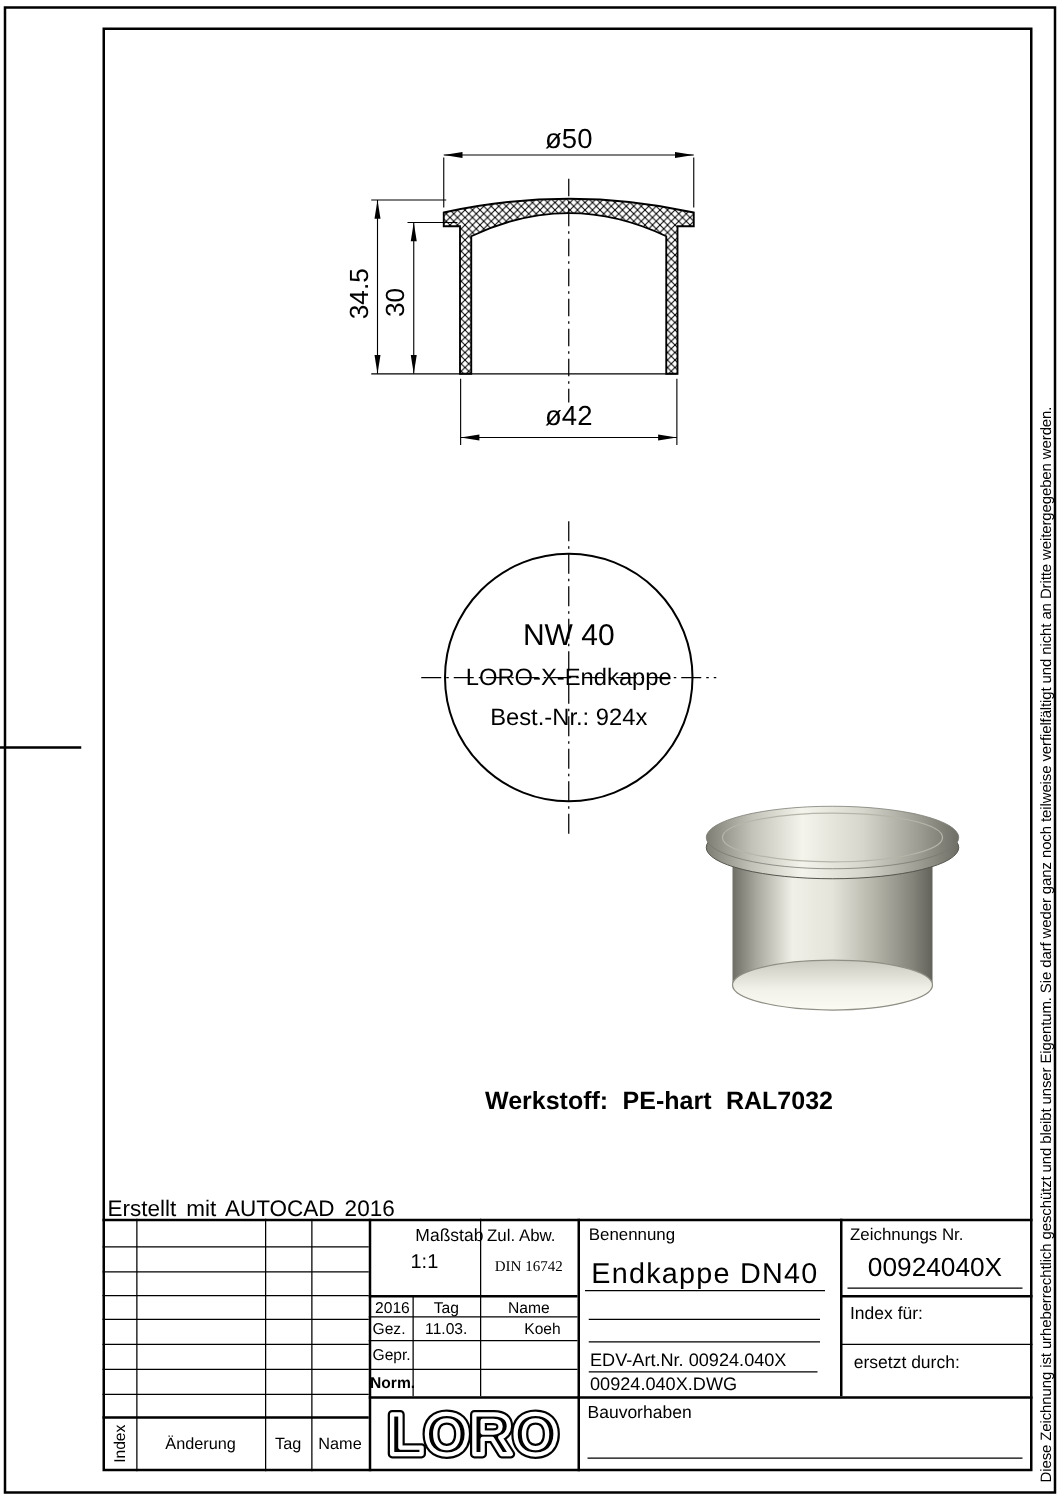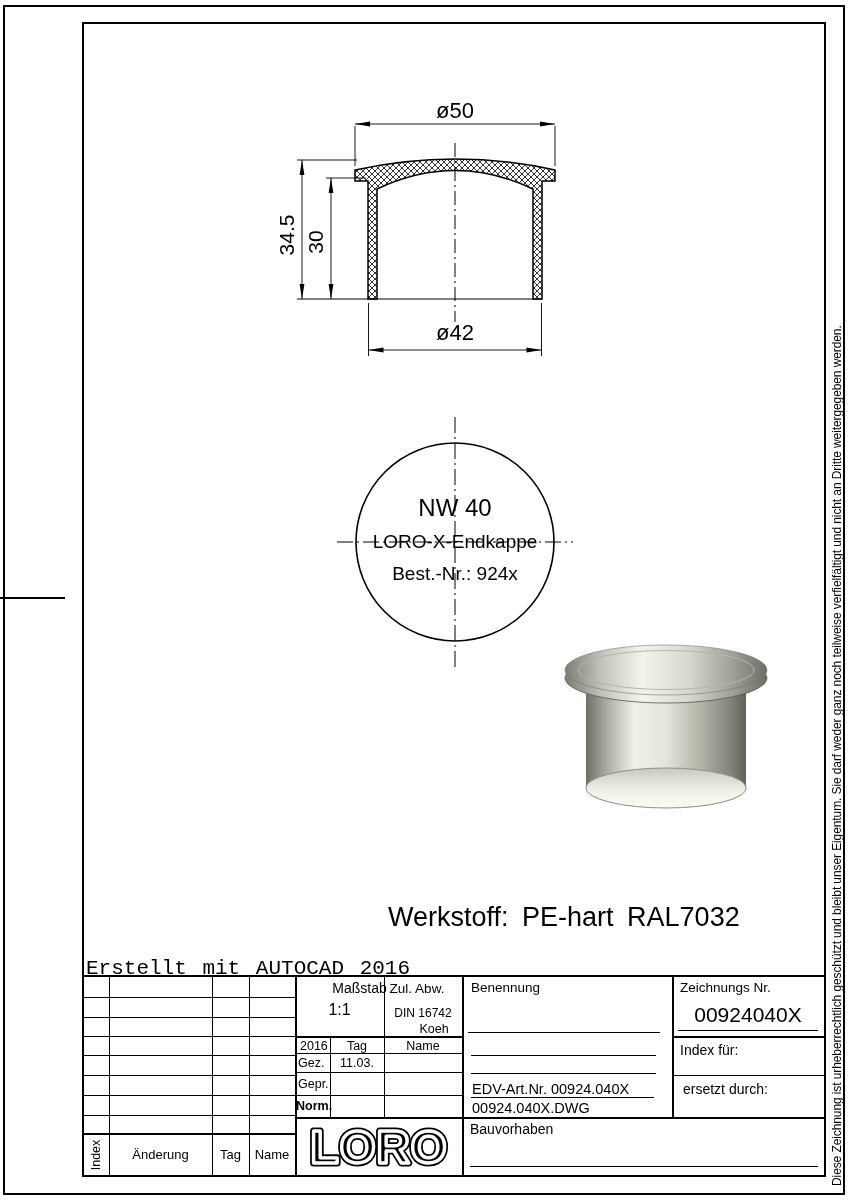--- a/index.html
+++ b/index.html
@@ -106,23 +106,23 @@
         <stop offset="1" stop-color="#fbfbf4"></stop>
       </linearGradient>
     </defs>
     <path d="M26,44 L26,148 A80,20 0 0 0 186,148 L186,44 Z" fill="url(#g-body)"></path>
     <ellipse cx="106" cy="148" rx="80" ry="20" fill="url(#g-bottom)" stroke="#8f8f85" stroke-width="1"></ellipse>
     <ellipse cx="106" cy="38" rx="101" ry="25" fill="url(#g-flange)" stroke="#55554e" stroke-width="0.8"></ellipse>
     <ellipse cx="106" cy="30" rx="101" ry="25" fill="url(#g-flange)" stroke="#777770" stroke-width="0.6"></ellipse>
     <ellipse cx="106" cy="30" rx="88" ry="19.5" fill="none" stroke="#b5b5aa" stroke-width="1"></ellipse>
   </svg>
 
-  <div class="cadtext" style="left:388px;top:902px;font-size:27px;word-spacing:6px;">Werkstoff: PE-hart RAL7032</div>
+  <div class="cadtext" style="left:388px;top:870px;font-size:20px;word-spacing:6px;font-weight:bold;">Werkstoff: PE-hart RAL7032</div>
 
-  <div class="cadtext" style="left:86px;top:957px;font-size:21px;word-spacing:3px;font-family:Liberation Mono, monospace;">Erstellt mit AUTOCAD 2016</div>
+  <div class="cadtext" style="left:86px;top:957px;font-size:18px;word-spacing:3px;">Erstellt mit AUTOCAD 2016</div>
 
   <div class="hline thick" style="left:82px;top:975px;width:744px;"></div>
   <div class="hline" style="left:82px;top:997px;width:213px;"></div>
   <div class="hline" style="left:82px;top:1017px;width:213px;"></div>
   <div class="hline" style="left:82px;top:1036px;width:213px;"></div>
   <div class="hline" style="left:82px;top:1055px;width:213px;"></div>
   <div class="hline" style="left:82px;top:1075px;width:213px;"></div>
   <div class="hline" style="left:82px;top:1095px;width:213px;"></div>
   <div class="hline" style="left:82px;top:1115px;width:213px;"></div>
   <div class="hline thick" style="left:82px;top:1133px;width:213px;"></div>
@@ -146,36 +146,37 @@
   <div class="vline" style="left:249px;top:975px;height:202px;"></div>
   <div class="vline vthick" style="left:295px;top:975px;height:202px;"></div>
   <div class="vline" style="left:330px;top:1037px;height:80px;"></div>
   <div class="vline" style="left:384px;top:975px;height:142px;"></div>
   <div class="vline vthick" style="left:462px;top:975px;height:202px;"></div>
   <div class="vline vthick" style="left:672px;top:975px;height:142px;"></div>
 
   <div class="cadtext center" style="left:295px;top:980px;width:89px;font-size:14px;margin-left:20px;">Maßstab</div>
   <div class="cadtext center" style="left:295px;top:1001px;width:89px;font-size:16px;">1:1</div>
   <div class="cadtext center" style="left:384px;top:981px;width:66px;font-size:13.5px;">Zul. Abw.</div>
-  <div class="cadtext center" style="left:384px;top:1006px;width:78px;font-size:12px;">DIN 16742</div>
+  <div class="cadtext center" style="left:384px;top:1006px;width:78px;font-size:12px;font-family:Liberation Serif, serif;">DIN 16742</div>
 
   <div class="cadtext tb-label" style="left:471px;top:980px;">Benennung</div>
+  <div class="cadtext tb-big" style="left:473px;top:1005px;">Endkappe DN40</div>
 
   <div class="cadtext tb-label" style="left:680px;top:980px;text-align:center;">Zeichnungs Nr.</div>
   <div class="cadtext center" style="left:678px;top:1003px;width:140px;font-size:21px;">00924040X</div>
 
   <div class="cadtext" style="left:680px;top:1042px;font-size:14px;">Index für:</div>
   <div class="cadtext" style="left:683px;top:1081px;font-size:14px;">ersetzt durch:</div>
 
   <div class="cadtext tb-small" style="left:300px;top:1039px;">2016</div>
   <div class="cadtext center tb-small" style="left:330px;top:1039px;width:54px;">Tag</div>
   <div class="cadtext center tb-small" style="left:384px;top:1039px;width:78px;">Name</div>
   <div class="cadtext tb-small" style="left:298px;top:1056px;">Gez.</div>
   <div class="cadtext center tb-small" style="left:330px;top:1056px;width:54px;">11.03.</div>
-  <div class="cadtext center tb-small" style="left:384px;top:1022px;width:100px;">Koeh</div>
+  <div class="cadtext center tb-small" style="left:384px;top:1056px;width:100px;">Koeh</div>
   <div class="cadtext tb-small" style="left:298px;top:1077px;">Gepr.</div>
   <div class="cadtext tb-small" style="left:296px;top:1099px;font-weight:bold;">Norm.</div>
 
   <div class="cadtext" style="left:472px;top:1081px;font-size:14.5px;">EDV-Art.Nr.  00924.040X</div>
   <div class="cadtext" style="left:472px;top:1100px;font-size:14.5px;">00924.040X.DWG</div>
 
   <svg class="abs" style="left:301px;top:1120px;" width="156" height="54" viewBox="0 0 156 54">
     <g>
       <text x="78" y="43" text-anchor="middle" font-size="46" font-weight="bold" letter-spacing="1" fill="none" stroke="#000" stroke-width="7" stroke-linejoin="round">LORO</text>
       <text x="78" y="43" text-anchor="middle" font-size="46" font-weight="bold" letter-spacing="1" fill="#fff" stroke="#fff" stroke-width="3.4" stroke-linejoin="round">LORO</text>

